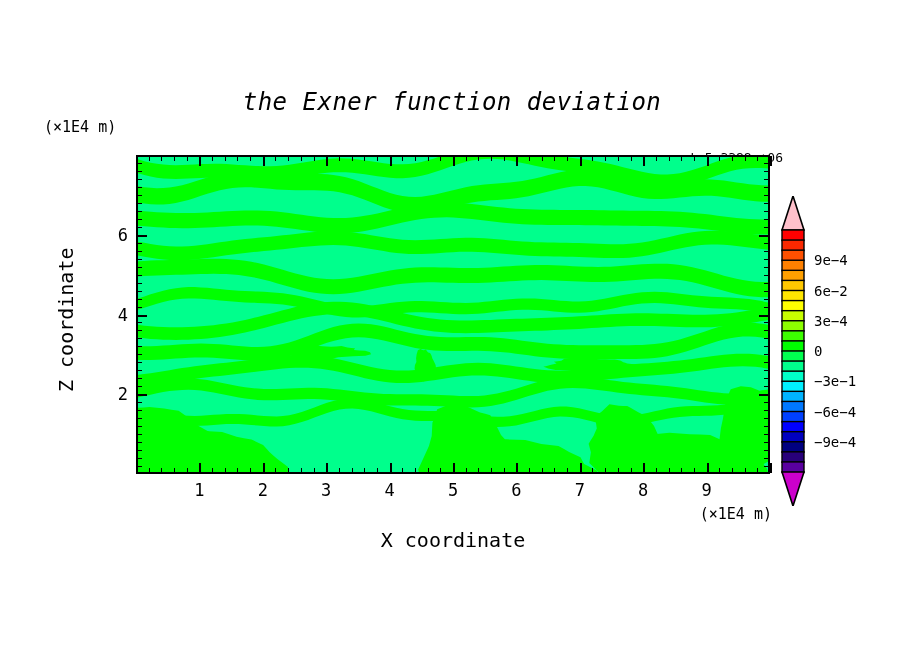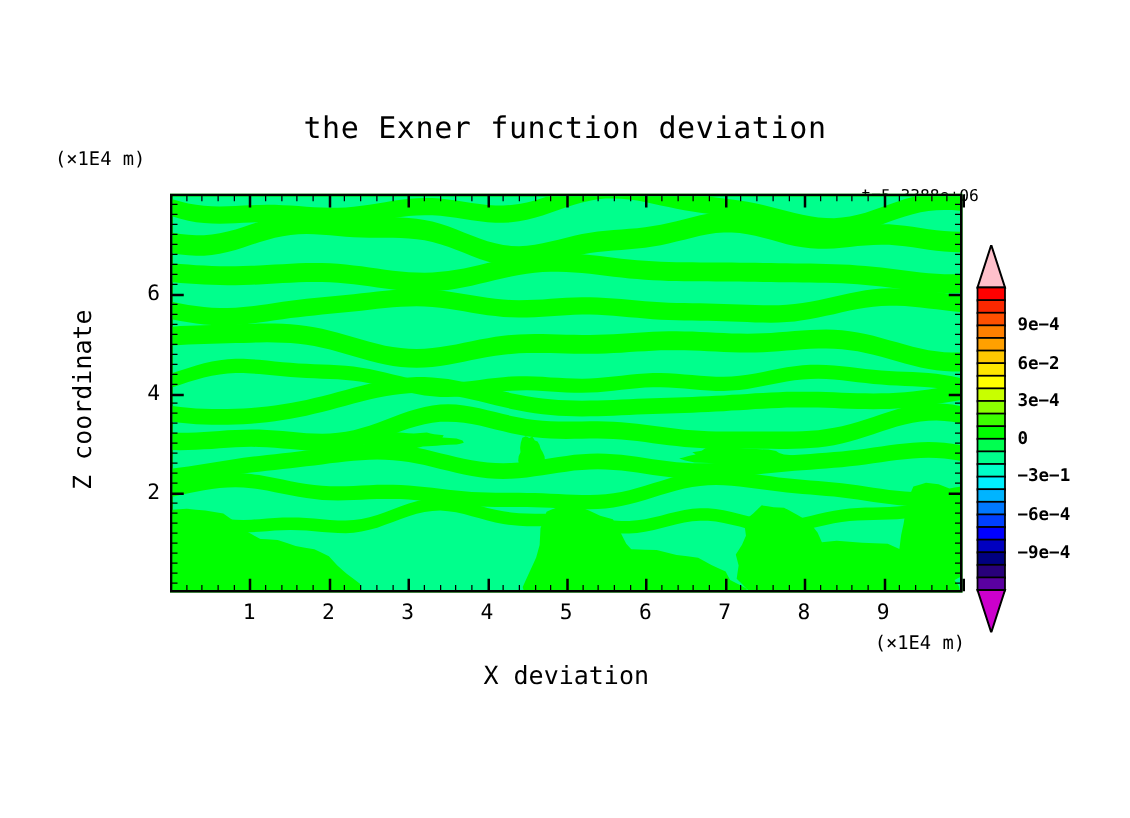--- a/index.html
+++ b/index.html
@@ -1,36 +1,36 @@
 <!DOCTYPE html>
 <html><head>
 <meta charset="utf-8">
 <style>
   html,body{margin:0;padding:0;background:#ffffff;}
   body{width:904px;height:654px;position:relative;overflow:hidden;
        font-family:"DejaVu Sans Mono","Liberation Mono",monospace;color:#000;}
   .abs{position:absolute;}
-  #title{left:0;top:88px;width:904px;text-align:center;font-size:24px;letter-spacing:.5px;}
+  #title{left:0;top:88px;width:904px;text-align:center;font-size:24px;letter-spacing:.5px;font-style:italic;}
   #unit-top-left{left:44px;top:118px;font-size:15px;}
   #timestamp{left:783px;top:150px;font-size:13px;transform:translateX(-100%);}
   #plot-frame{left:136px;top:155px;width:634px;height:319px;border:2px solid #000;
               box-sizing:border-box;overflow:hidden;background:#00ff00;}
   #plot-frame svg{display:block;width:100%;height:100%;}
   .tick{position:absolute;background:#000;}
   #xaxis-ticks,#yaxis-ticks{position:absolute;left:0;top:0;width:100%;height:100%;pointer-events:none;}
   .xlabel{position:absolute;top:480px;font-size:17px;transform:translateX(-50%);}
   .ylabel{position:absolute;left:128px;font-size:17px;transform:translate(-100%,-50%);}
   #ylabel-title{left:52px;top:210px;width:28px;height:220px;font-size:20px;
                 writing-mode:vertical-rl;transform:rotate(180deg);
                 display:flex;align-items:center;justify-content:center;white-space:nowrap;}
   #xlabel-title{left:136px;top:528px;width:634px;text-align:center;font-size:20px;}
   #unit-bottom-right{left:772px;top:505px;font-size:15px;transform:translateX(-100%);}
   #colorbar{left:778px;top:196px;width:30px;height:310px;}
   #colorbar svg{display:block;}
-  .cblabel{position:absolute;left:814px;font-size:14px;transform:translateY(-50%);white-space:nowrap;font-weight:bold;}
+  .cblabel{position:absolute;left:814px;font-size:14px;transform:translateY(-50%);white-space:nowrap;}
 </style>
 </head>
 <body>
 
 <div class="abs" id="title">the Exner function deviation</div>
 <div class="abs" id="unit-top-left">(×1E4 m)</div>
 <div class="abs" id="timestamp">t=5.3388e+06</div>
 
 <div class="abs" id="plot-frame">
   <svg id="field" viewBox="0 0 1000 500" preserveAspectRatio="none">
@@ -251,21 +251,21 @@
     <div class="xlabel abs" style="left: 643.2px;">8</div>
     <div class="xlabel abs" style="left: 706.6px;">9</div>
   </div>
 <div id="ylabels">
     <div class="ylabel abs" style="top: 394.25px;">2</div>
     <div class="ylabel abs" style="top: 314.5px;">4</div>
     <div class="ylabel abs" style="top: 234.75px;">6</div>
   </div>
 
 <div class="abs" id="ylabel-title">Z coordinate</div>
-<div class="abs" id="xlabel-title">X deviation</div>
+<div class="abs" id="xlabel-title">X coordinate</div>
 <div class="abs" id="unit-bottom-right">(×1E4 m)</div>
 
 <div class="abs" id="colorbar">
     <svg width="30" height="310">
       <path d="M15 0 L26 34 L4 34 Z" fill="#ffc0cb" stroke="#000" stroke-width="1.6"></path>
       <rect x="4" y="34" width="22" height="10.483333333333334" fill="#ff0000" stroke="#000" stroke-width="1.4"></rect>
       <rect x="4" y="44.083333333333336" width="22" height="10.483333333333334" fill="#fa2800" stroke="#000" stroke-width="1.4"></rect>
       <rect x="4" y="54.16666666666667" width="22" height="10.483333333333334" fill="#ff5000" stroke="#000" stroke-width="1.4"></rect>
       <rect x="4" y="64.25" width="22" height="10.483333333333334" fill="#ff8000" stroke="#000" stroke-width="1.4"></rect>
       <rect x="4" y="74.33333333333334" width="22" height="10.483333333333334" fill="#ffa000" stroke="#000" stroke-width="1.4"></rect>

